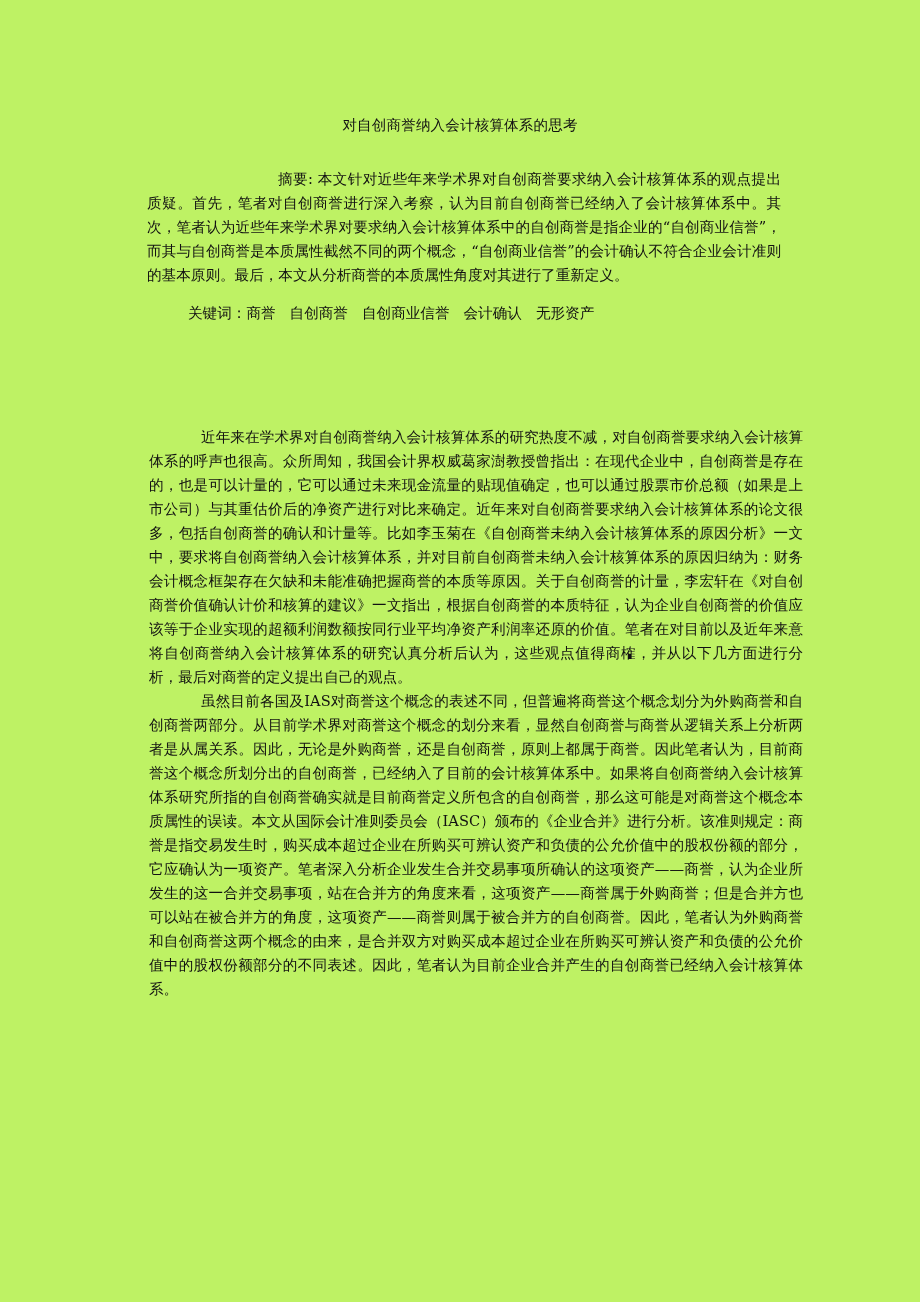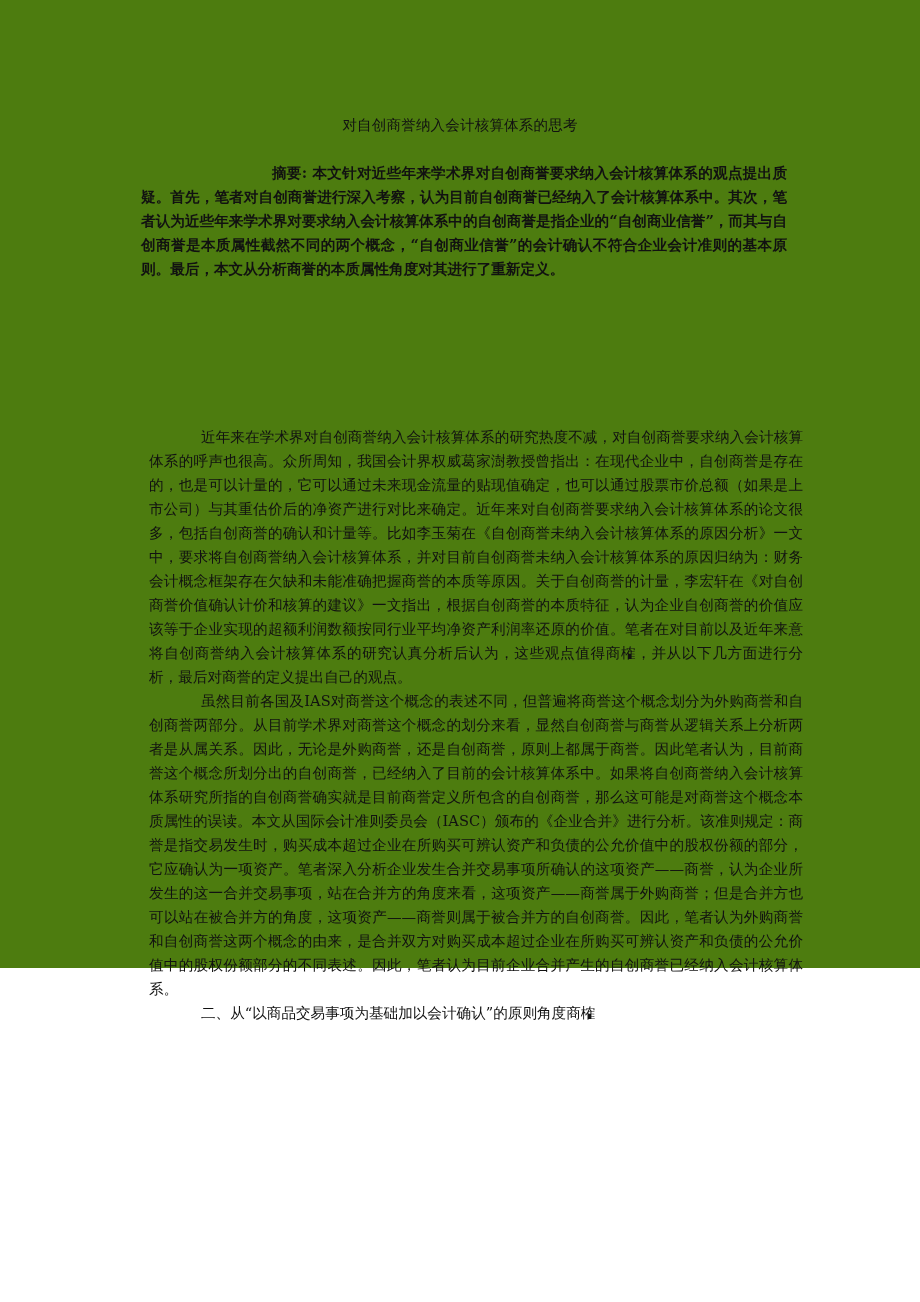--- a/index.html
+++ b/index.html
@@ -1,39 +1,41 @@
 <!DOCTYPE html>
 <html><head>
 <meta charset="utf-8">
 <style>
   html, body { margin: 0; padding: 0; background: #ffffff; }
   body { width: 920px; height: 1302px; position: relative; overflow: hidden;
          font-family: "DejaVu Serif", "Liberation Serif", serif; color: #111; }
-  .page { position: absolute; left: 0; top: 0; width: 920px; height: 968px; background: #4d7c0f; }
+  .page { position: absolute; left: 0; top: 0; width: 920px; height: 1302px; background: #bef264; }
   .title { position: absolute; top: 114px; left: 0; width: 920px; text-align: center;
            font-size: 14.5px; line-height: 22px; letter-spacing: 0.2px; }
   .body { position: absolute; left: 137px; width: 654px; font-size: 14.6px; line-height: 24px;
           text-align: justify; text-justify: inter-character; }
   .abstract { top: 157px; }
-  .abstract p { margin: 4px; text-indent: 131px; font-weight: bold; }
+  .abstract p { margin: 10px; text-indent: 131px; }
   .keywords { position: absolute; top: 301px; left: 188px; font-size: 14.6px; line-height: 24px; }
   .keywords span.kw { margin-right: 14px; }
   .main { top: 425px; margin-left: 12px; }
   .main p { margin: 0; text-indent: 52px; }
   .main p.heading { text-indent: 52px; }
 </style>
 </head>
 <body>
 
 <div class="page">
   <div class="title">对自创商誉纳入会计核算体系的思考</div>
 
   <div class="body abstract">
     <p><span>摘要:</span> <span>本文针对近些年来学术界对自创商誉要求纳入会计核算体系的观点提出质疑。首先，笔者对自创商誉进行深入考察，认为目前自创商誉已经纳入了会计核算体系中。其次，笔者认为近些年来学术界对要求纳入会计核算体系中的自创商誉是指企业的“自创商业信誉”，而其与自创商誉是本质属性截然不同的两个概念，“自创商业信誉”的会计确认不符合企业会计准则的基本原则。最后，本文从分析商誉的本质属性角度对其进行了重新定义。</span></p>
   </div>
 
+  <div class="keywords">
+    <span>关键词：</span><span class="kw">商誉</span><span class="kw">自创商誉</span><span class="kw">自创商业信誉</span><span class="kw">会计确认</span><span class="kw">无形资产</span>
+  </div>
 
   <div class="body main">
     <p>近年来在学术界对自创商誉纳入会计核算体系的研究热度不减，对自创商誉要求纳入会计核算体系的呼声也很高。众所周知，我国会计界权威葛家澍教授曾指出：在现代企业中，自创商誉是存在的，也是可以计量的，它可以通过未来现金流量的贴现值确定，也可以通过股票市价总额（如果是上市公司）与其重估价后的净资产进行对比来确定。近年来对自创商誉要求纳入会计核算体系的论文很多，包括自创商誉的确认和计量等。比如李玉菊在《自创商誉未纳入会计核算体系的原因分析》一文中，要求将自创商誉纳入会计核算体系，并对目前自创商誉未纳入会计核算体系的原因归纳为：财务会计概念框架存在欠缺和未能准确把握商誉的本质等原因。关于自创商誉的计量，李宏轩在《对自创商誉价值确认计价和核算的建议》一文指出，根据自创商誉的本质特征，认为企业自创商誉的价值应该等于企业实现的超额利润数额按同行业平均净资产利润率还原的价值。笔者在对目前以及近年来意将自创商誉纳入会计核算体系的研究认真分析后认为，这些观点值得商榷，并从以下几方面进行分析，最后对商誉的定义提出自己的观点。</p>
     <p>虽然目前各国及IAS对商誉这个概念的表述不同，但普遍将商誉这个概念划分为外购商誉和自创商誉两部分。从目前学术界对商誉这个概念的划分来看，显然自创商誉与商誉从逻辑关系上分析两者是从属关系。因此，无论是外购商誉，还是自创商誉，原则上都属于商誉。因此笔者认为，目前商誉这个概念所划分出的自创商誉，已经纳入了目前的会计核算体系中。如果将自创商誉纳入会计核算体系研究所指的自创商誉确实就是目前商誉定义所包含的自创商誉，那么这可能是对商誉这个概念本质属性的误读。本文从国际会计准则委员会（IASC）颁布的《企业合并》进行分析。该准则规定：商誉是指交易发生时，购买成本超过企业在所购买可辨认资产和负债的公允价值中的股权份额的部分，它应确认为一项资产。笔者深入分析企业发生合并交易事项所确认的这项资产——商誉，认为企业所发生的这一合并交易事项，站在合并方的角度来看，这项资产——商誉属于外购商誉；但是合并方也可以站在被合并方的角度，这项资产——商誉则属于被合并方的自创商誉。因此，笔者认为外购商誉和自创商誉这两个概念的由来，是合并双方对购买成本超过企业在所购买可辨认资产和负债的公允价值中的股权份额部分的不同表述。因此，笔者认为目前企业合并产生的自创商誉已经纳入会计核算体系。</p>
-    <p class="heading">二、从“以商品交易事项为基础加以会计确认”的原则角度商榷</p>
   </div>
 </div>
 
 </body></html>

